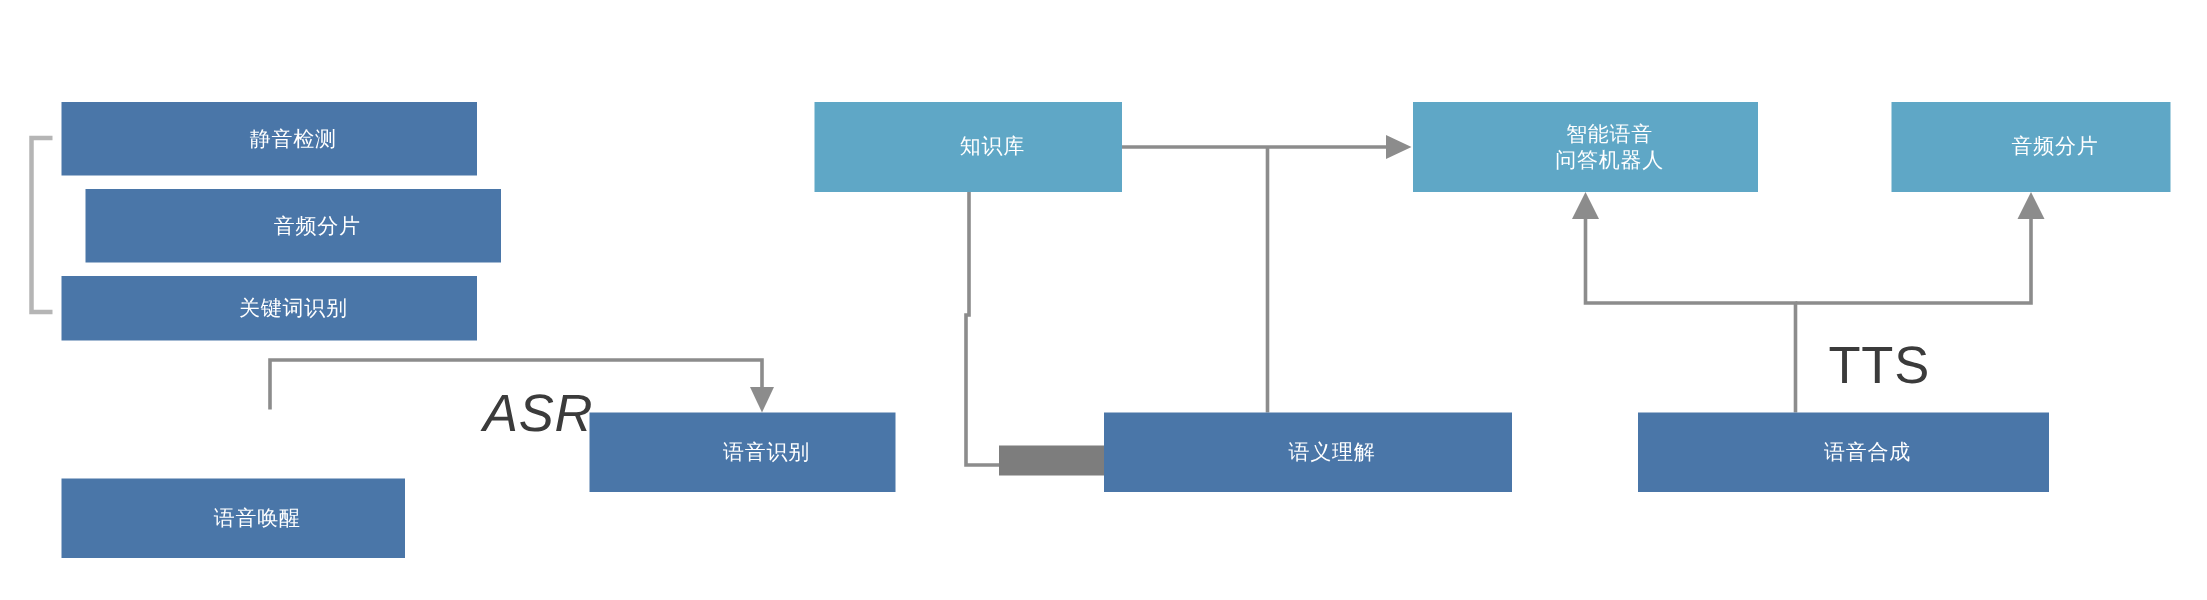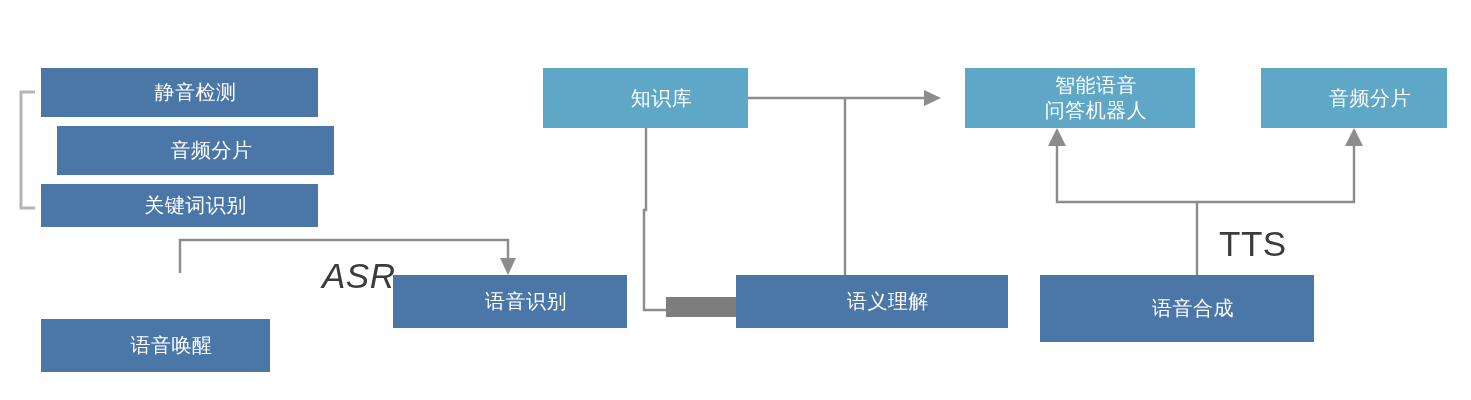--- a/index.html
+++ b/index.html
@@ -18,21 +18,21 @@
     overflow: hidden;
   }
   .node {
     position: absolute;
     box-sizing: border-box;
     display: flex;
     align-items: center;
     justify-content: center;
     text-align: center;
     color: #ffffff;
-    font-size: 20px;
+    font-size: 14px;
     line-height: 1.25;
     letter-spacing: 0.5px;
     white-space: pre-line;
     font-weight: 400;
     padding-left: 32px;
   }
   .node.dark  { background: #4a76a8; }
   .node.light { background: #5fa7c6; }
 
   .edge-label {
@@ -100,30 +100,30 @@
   </svg>
 
   <div class="node dark" style="left:41px; top:68px; width:277px; height:49px;">静音检测</div>
 
   <div class="node dark" style="left:41px; top:126px; width:277px; height:49px;margin-left:16px;">音频分片</div>
 
   <div class="node dark" style="left:41px; top:184px; width:277px; height:43px;">关键词识别</div>
 
   <div class="node dark" style="left:41px; top:275px; width:229px; height:53px;margin-top:44px;">语音唤醒</div>
 
-  <div class="node dark" style="left:393px; top:275px; width:234px; height:53px;">语音识别</div>
+  <div class="node dark" style="left:393px; top:275px; width:204px; height:53px;">语音识别</div>
 
   <div class="node light" style="left:543px; top:68px; width:205px; height:60px;">知识库</div>
 
   <div class="node dark" style="left:736px; top:275px; width:272px; height:53px;">语义理解</div>
 
-  <div class="node light" style="left:942px; top:68px; width:230px; height:60px;margin-left:23px;">智能语音
+  <div class="node light" style="left:942px; top:68px; width:230px; height:60px;">智能语音
 问答机器人</div>
 
-  <div class="node dark" style="left:1040px; top:275px; width:274px; height:67px;">语音合成</div>
+  <div class="node dark" style="left:1092px; top:275px; width:274px; height:53px;">语音合成</div>
 
   <div class="node light" style="left:1261px; top:68px; width:186px; height:60px;">音频分片</div>
 
   <div class="edge-label" style="left:322px; top:258px;font-style:italic;">ASR</div>
 
   <div class="edge-label" style="left:1219px; top:226px;">TTS</div>
 
 </div>
 
 </body></html>

